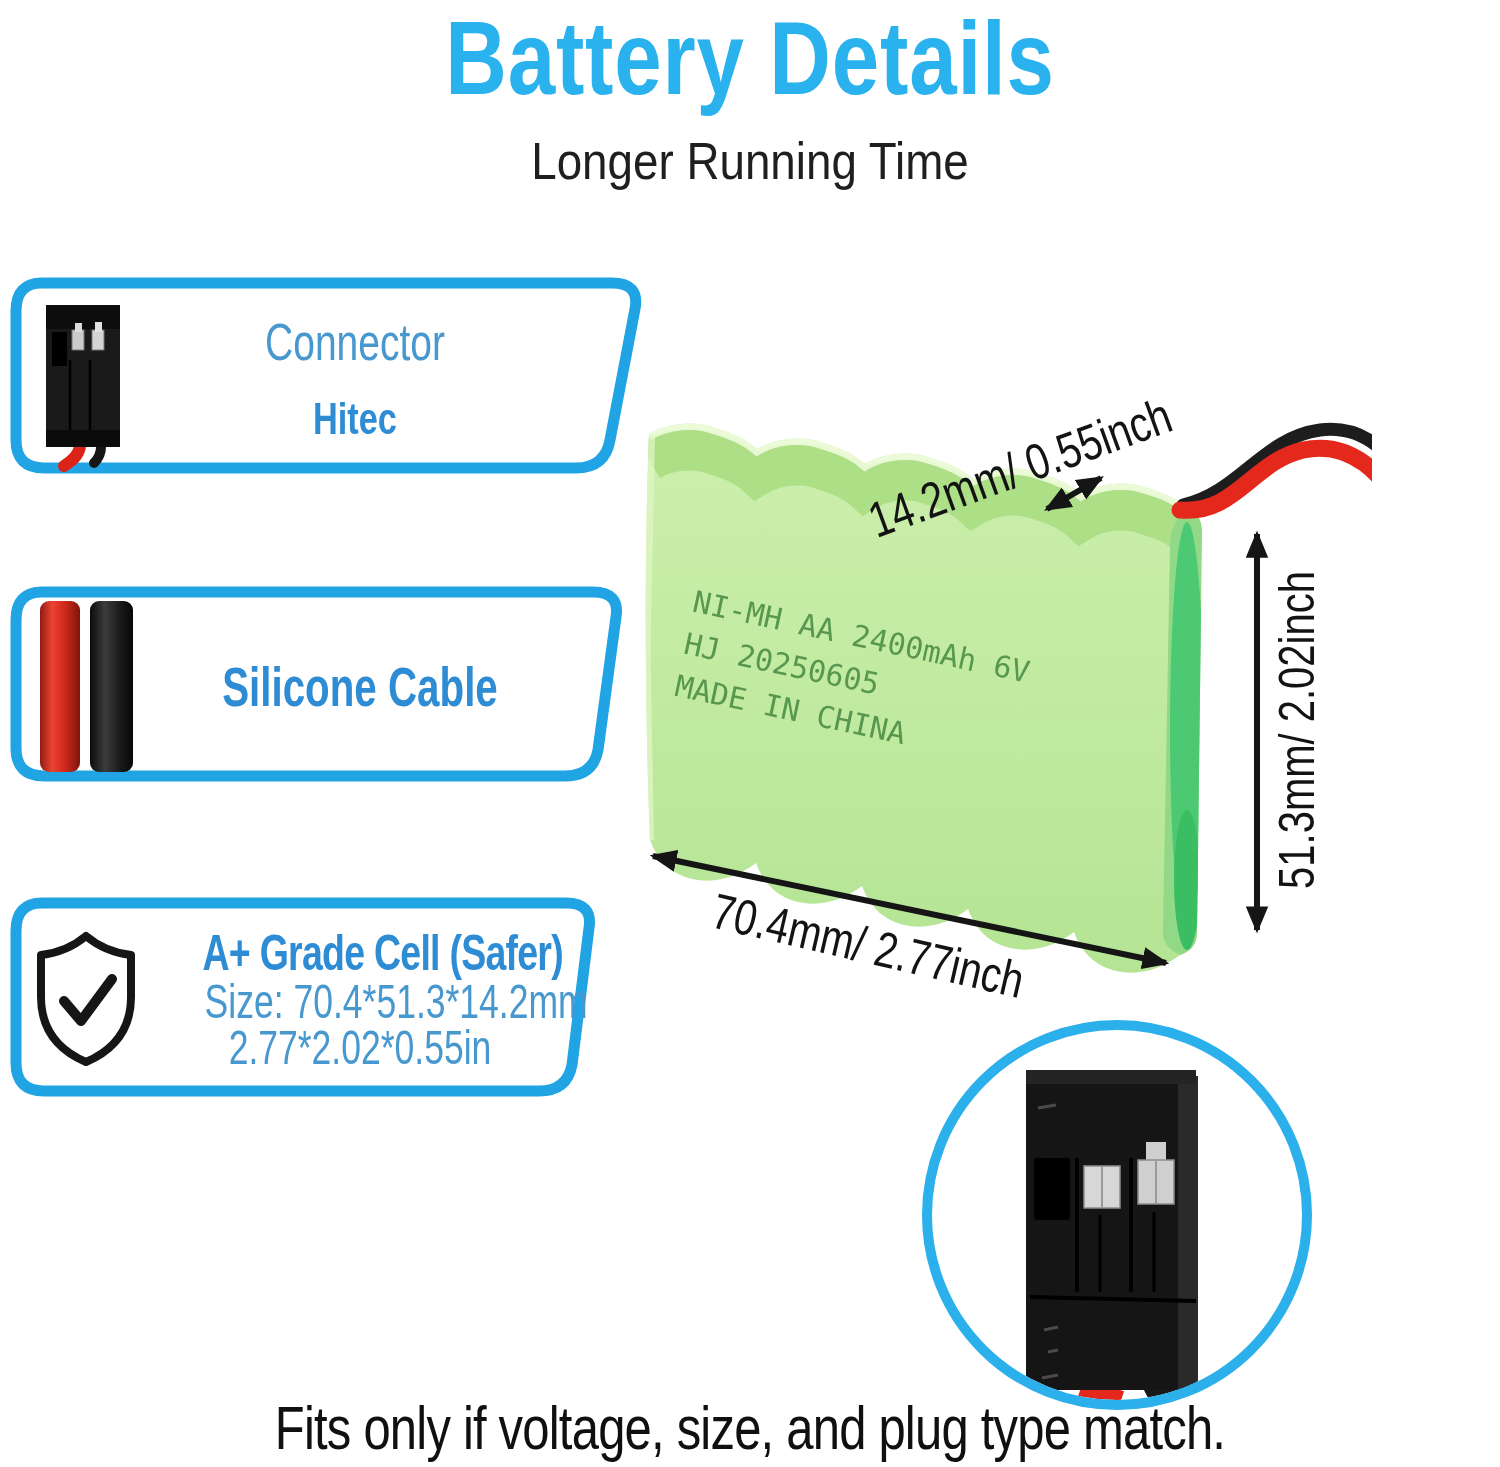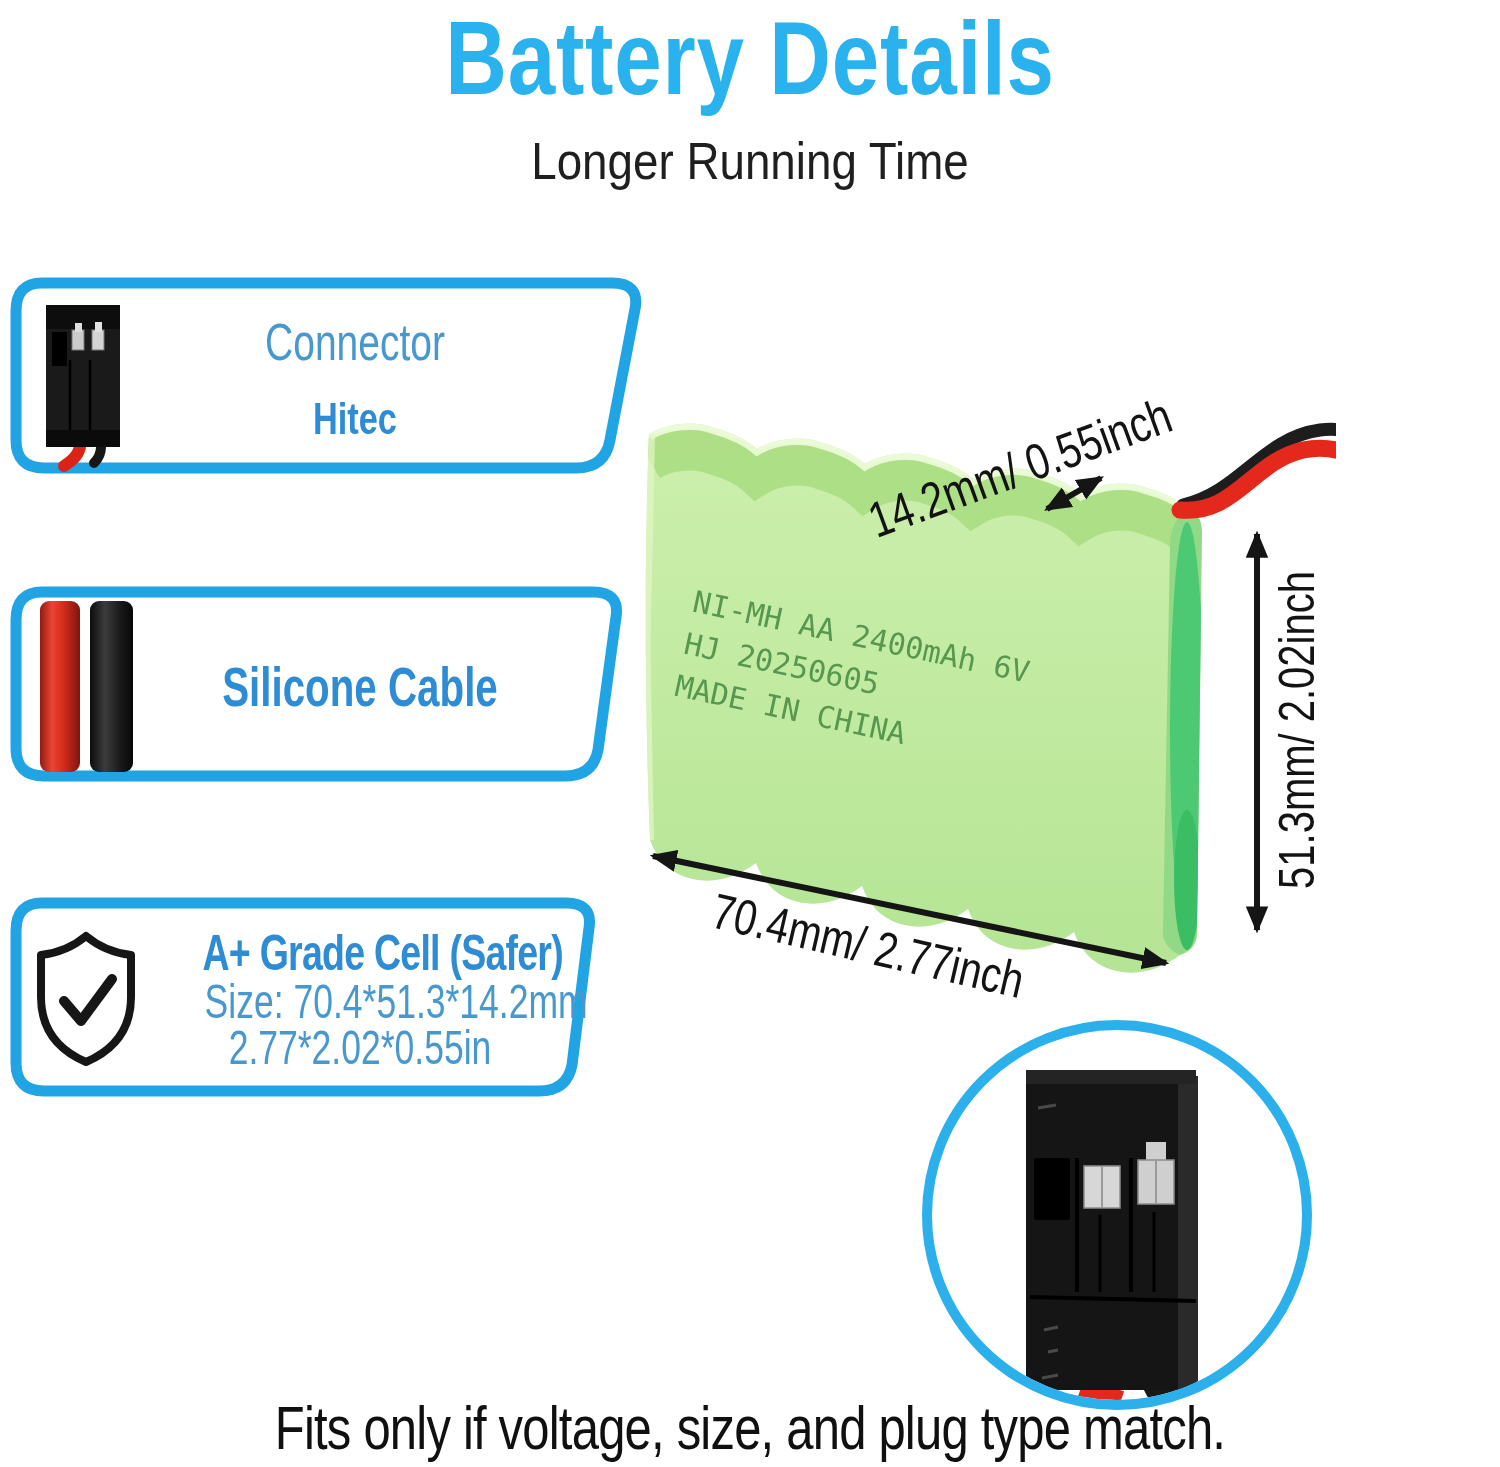--- a/index.html
+++ b/index.html
@@ -1,17 +1,17 @@
 <!DOCTYPE html>
 <html><head>
 <meta charset="utf-8">
 <style>
   html,body{margin:0;padding:0;background:#fff;}
   #page{position:relative;width:1336px;height:1467px;background:#ffffff;overflow:hidden;
-        font-family:"Liberation Sans",sans-serif;}
+        font-family:"Liberation Sans",sans-serif;padding-left:36px;}
   .abs{position:absolute;}
   .lbl{white-space:nowrap;}
   #title{left:0;width:1500px;top:2px;text-align:center;font-size:104px;line-height:112px;
          font-weight:800;color:#29b2ee;letter-spacing:1px;transform:scaleX(.82);}
   #subtitle{left:0;width:1500px;top:134px;text-align:center;font-size:52px;line-height:54px;
          font-weight:400;color:#1f1f1f;transform:scaleX(.88);}
   .feat-label{color:#4898d0;font-weight:400;}
   .feat-strong{color:#2d8cd4;font-weight:700;}
   #connector-label{left:130px;width:450px;top:316px;text-align:center;font-size:52px;line-height:52px;transform:scaleX(.75);}
   #connector-value{left:130px;width:450px;top:396px;text-align:center;font-size:44px;line-height:46px;transform:scaleX(.78);}

